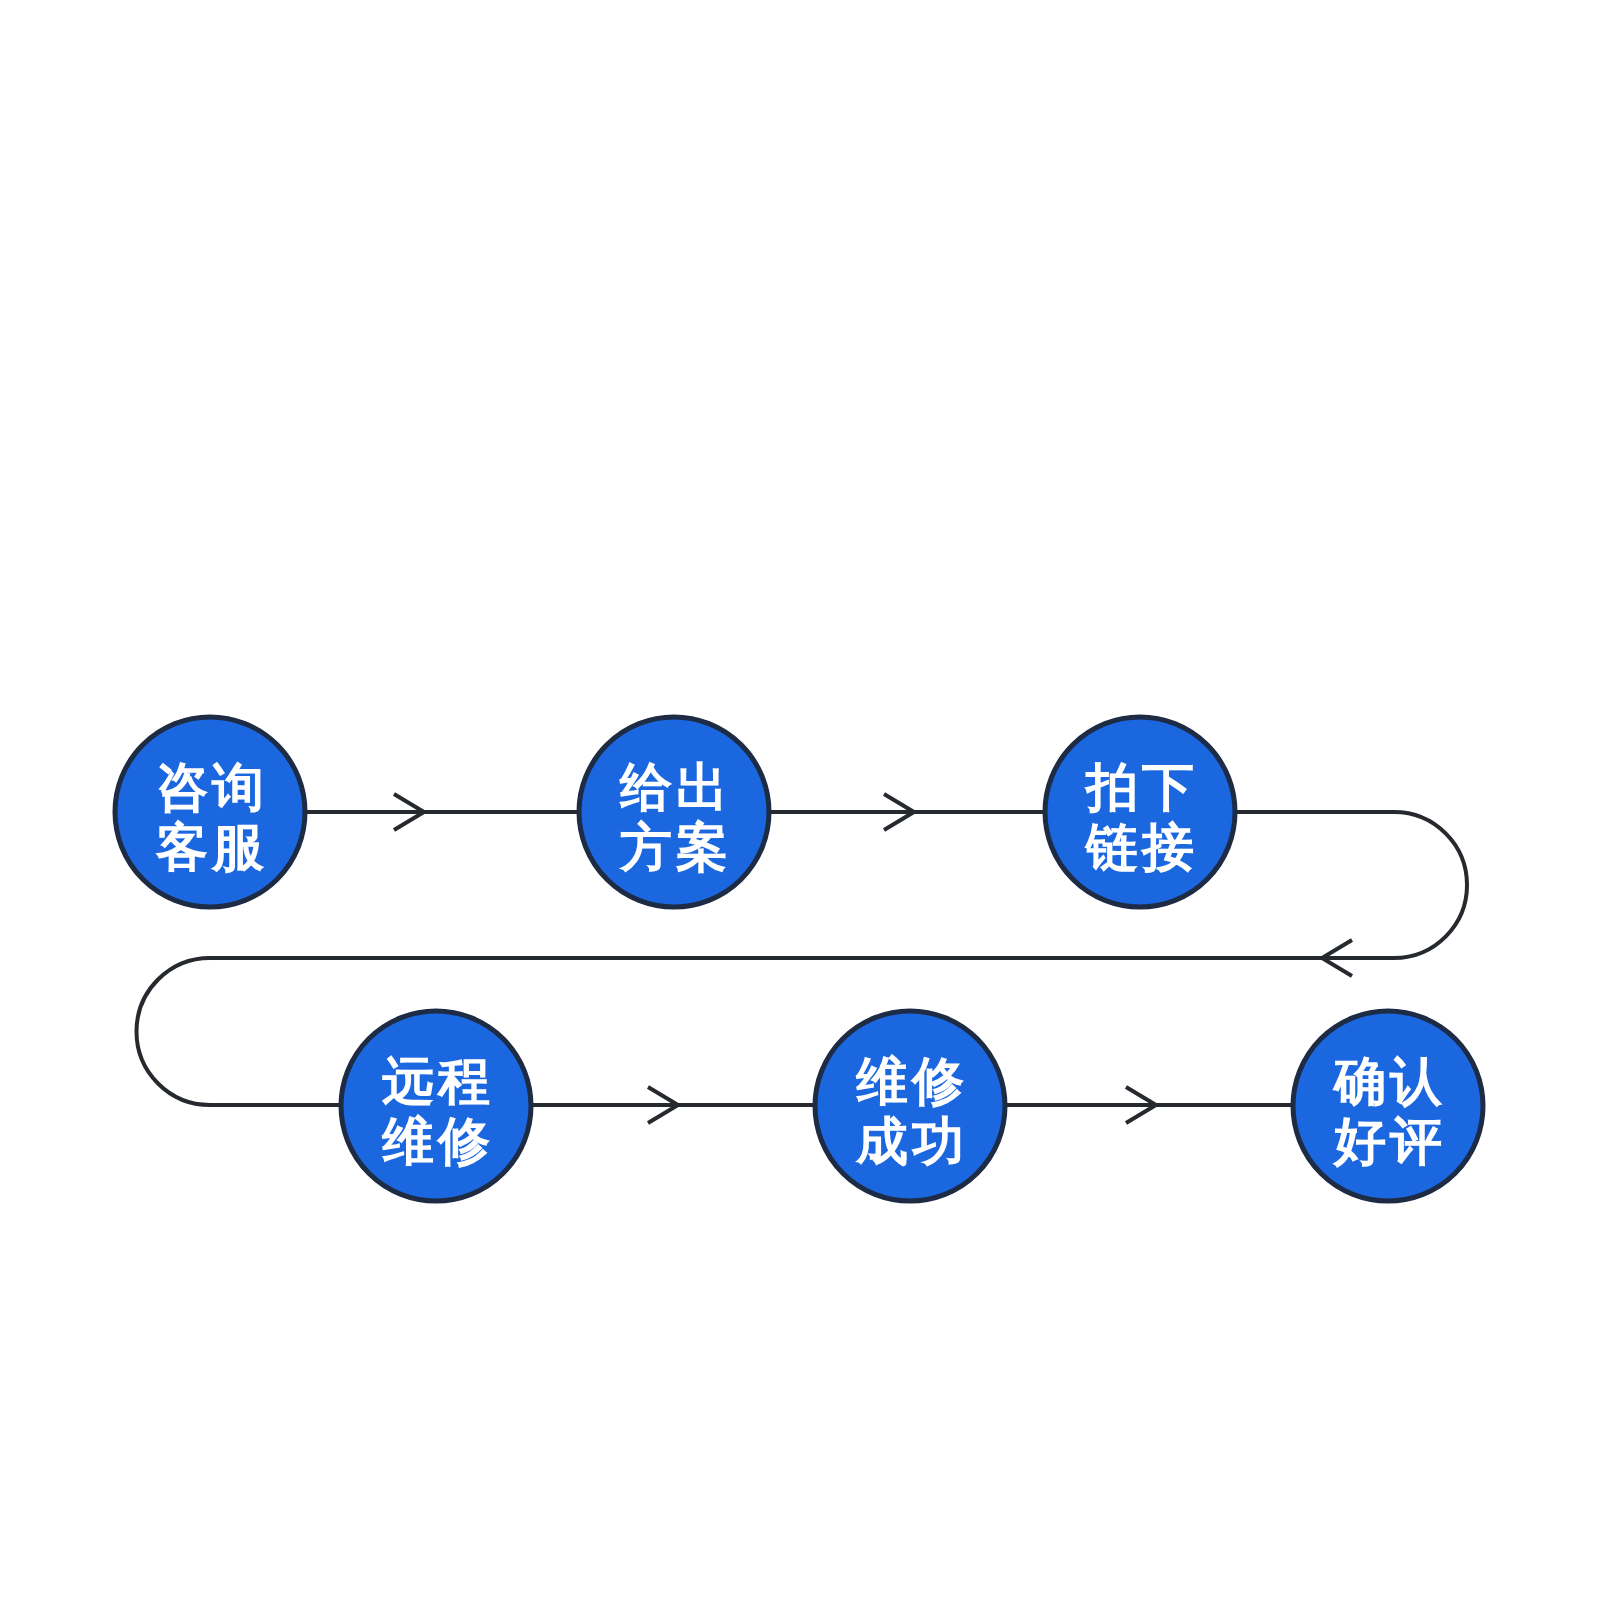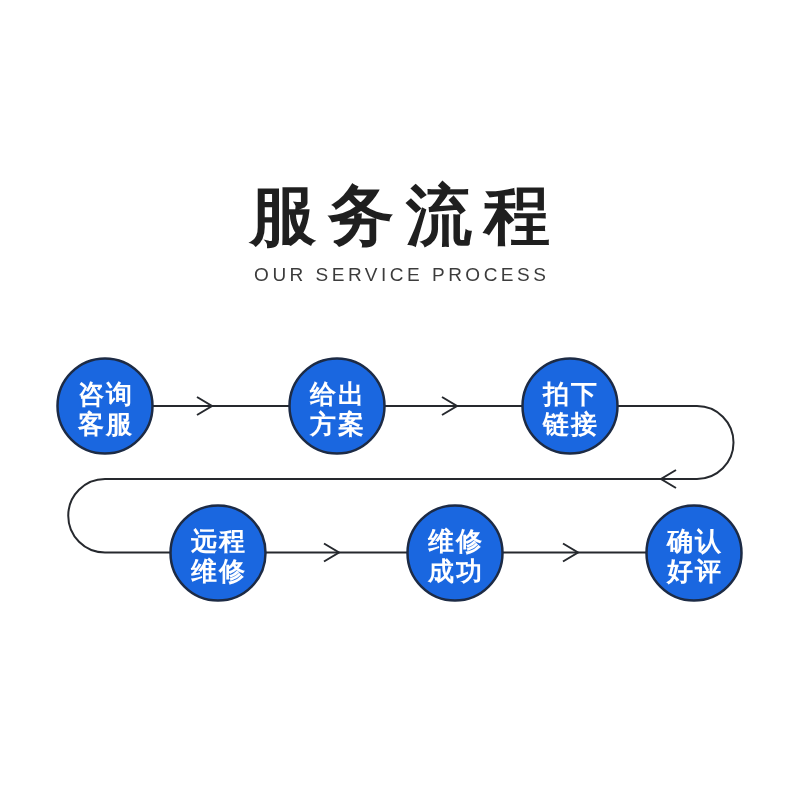--- a/index.html
+++ b/index.html
@@ -44,24 +44,20 @@
     font-size: 26px;
     letter-spacing: 2px;
     text-anchor: middle;
   }
 </style>
 </head>
 <body>
 
 <div class="canvas" style="background: rgb(255, 255, 255);">
 
-  <div class="header">
-    <h1 class="title" style="color: rgb(31, 31, 31);">服务流程</h1>
-    <p class="subtitle" style="color: rgb(60, 60, 60);">OUR SERVICE PROCESS</p>
-  </div>
 
   <svg class="flow-svg" width="800" height="800" viewBox="0 0 800 800">
 
     <path d="M 105 406 H 697 A 36.5 36.5 0 0 1 697 479 H 105 A 36.75 36.75 0 0 0 105 552.5 H 694" fill="none" stroke-width="2" stroke="#26292e"></path>
 
     <g fill="none" stroke-width="2">
       <path class="arrow" d="M 197 397 L 212 406 L 197 415" stroke="#26292e"></path>
       <path class="arrow" d="M 442 397 L 457 406 L 442 415" stroke="#26292e"></path>
       <path class="arrow" d="M 676 470 L 661 479 L 676 488" stroke="#26292e"></path>
       <path class="arrow" d="M 324 543.5 L 339 552.5 L 324 561.5" stroke="#26292e"></path>

